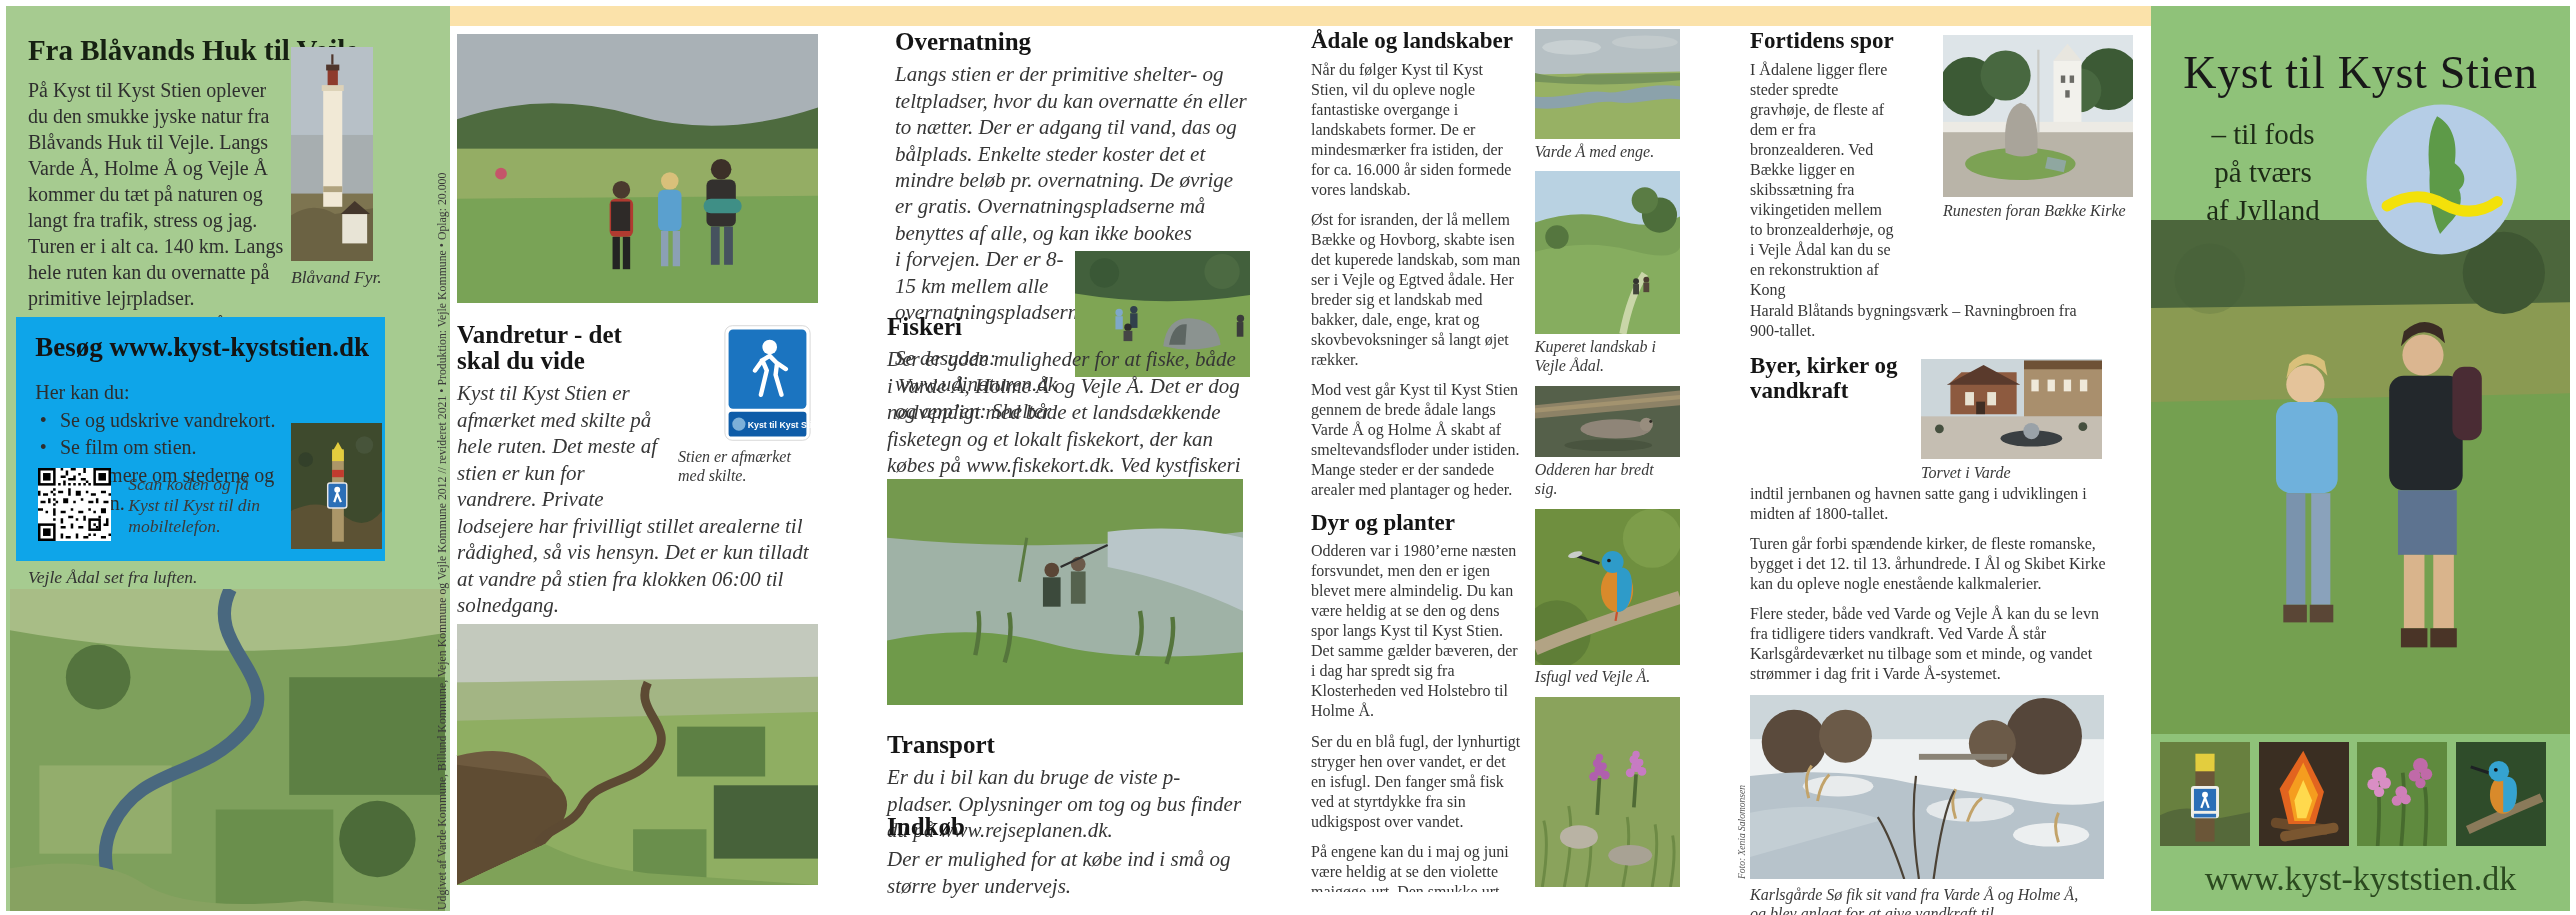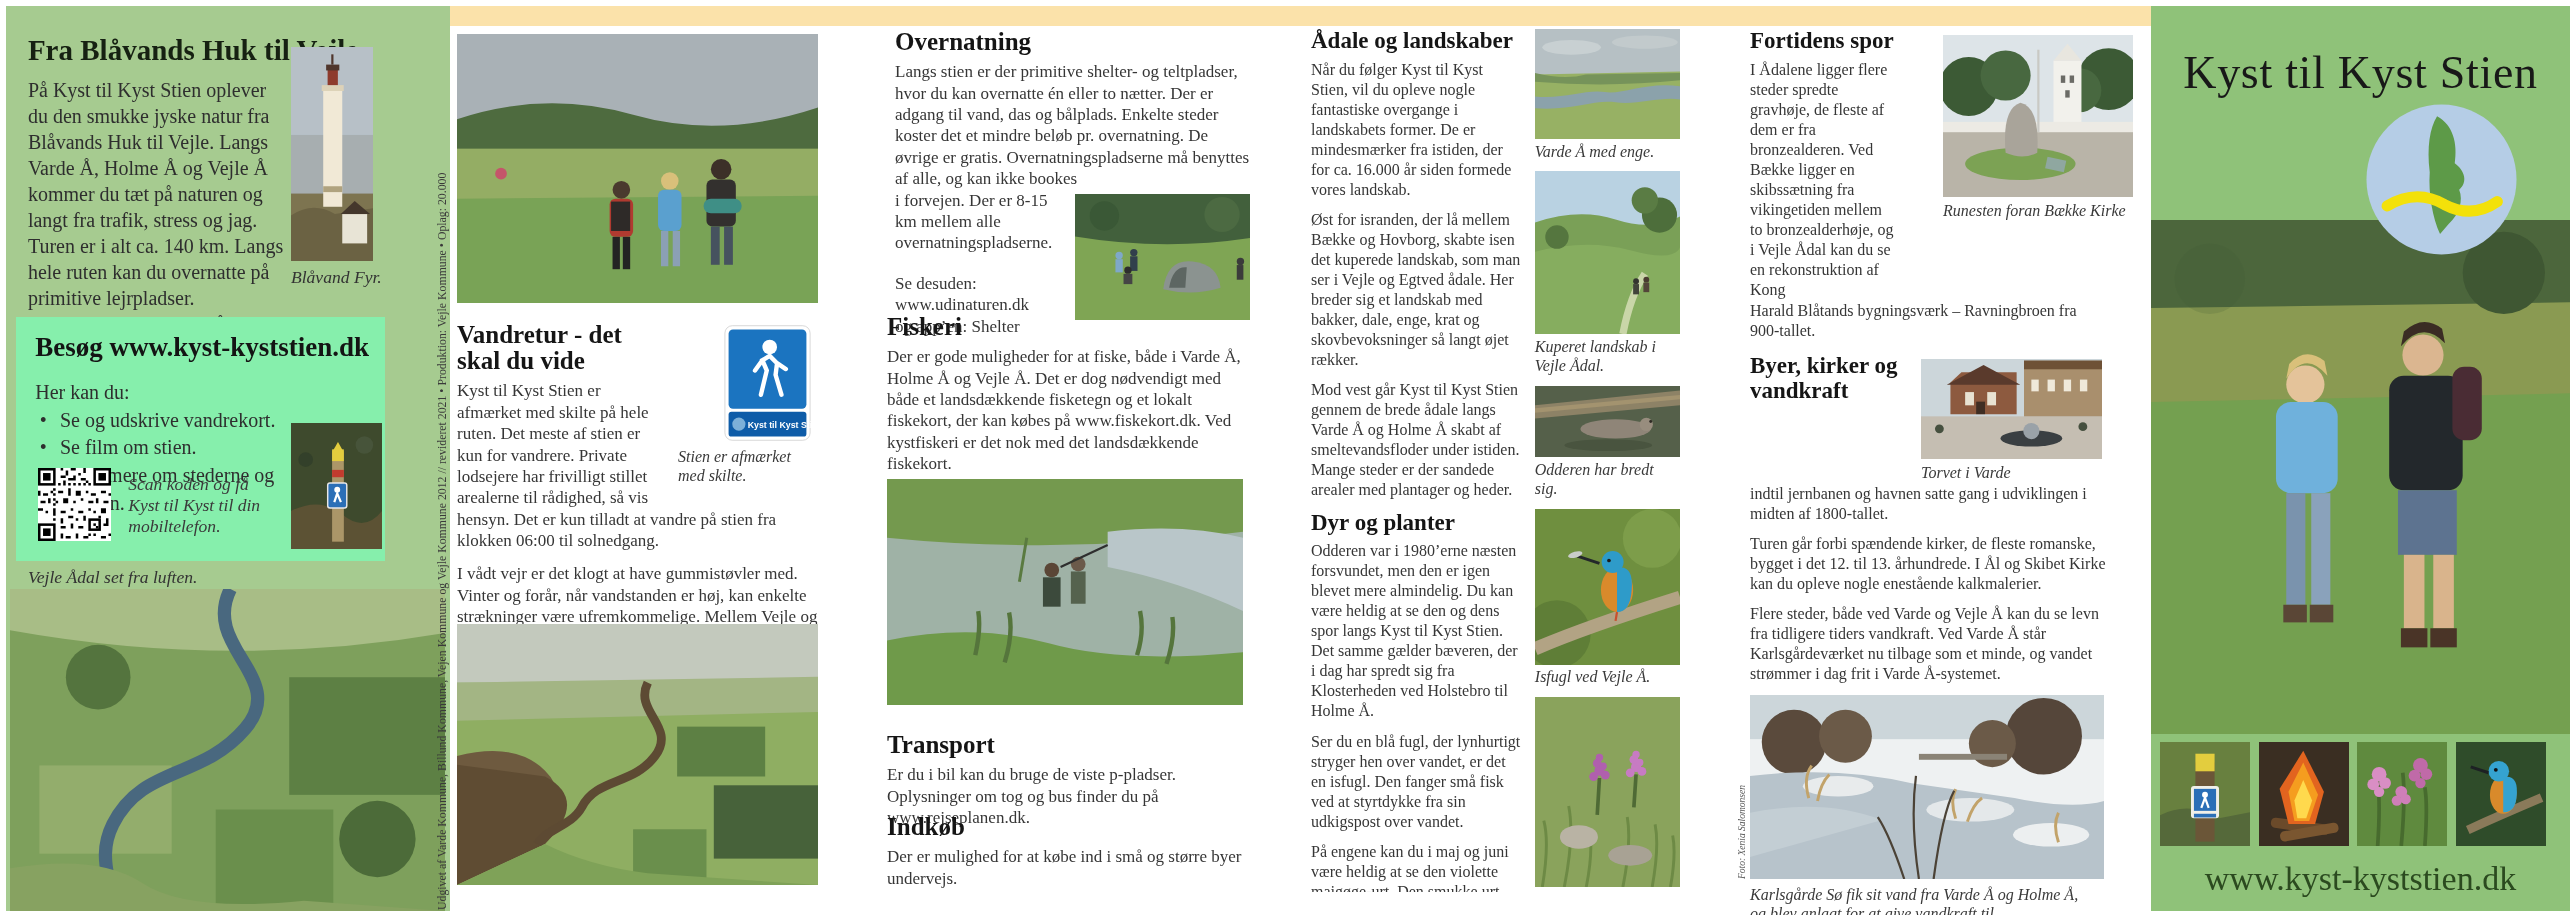--- a/index.html
+++ b/index.html
@@ -3,28 +3,28 @@
 <meta charset="utf-8">
 <style>
   html,body{margin:0;padding:0;background:#e8e8e8;}
   .stage{position:relative;width:2576px;height:916px;background:#ffffff;overflow:hidden;
          font-family:"Liberation Serif","DejaVu Serif",serif;color:#363636;}
   .abs{position:absolute;}
   .panel-green{background:#a6cb90;}
   .h1{font-weight:bold;font-size:29px;line-height:1.05;color:#162112;margin:0;}
   .h2{font-weight:bold;font-size:25px;line-height:1.05;color:#151515;margin:0 0 5.9px;}
   .h2s{font-weight:bold;font-size:23px;line-height:1.08;color:#151515;margin:0 0 5.9px;}
-  .bd{font-size:17px;line-height:1.26;margin:0 0 11.8px;}
+  .bd{font-size:21px;line-height:1.26;margin:0 0 11.8px;font-style:italic;}
   .bd1{font-size:20px;line-height:1.3;margin:0;color:#2e2e2e;}
   .bds{font-size:16px;line-height:1.25;margin:0 0 10.3px;}
   .cap{font-style:italic;font-size:16px;color:#3a3a3a;line-height:1.2;}
   .cap1{font-style:italic;font-size:17.6px;color:#333;}
   .photo{overflow:hidden;background:#9aa78b;}
   .photo svg{display:block;width:100%;height:100%;}
-  .whitebox{background:#86efac;}
+  .whitebox{background:#0ea5e9;}
   .bullet-row{display:flex;gap:13.2px;font-size:20px;line-height:1.38;color:#2e2e2e;}
   .dot{font-size:20px;}
   .flexrow{display:flex;}
   .vert{writing-mode:vertical-rl;transform:rotate(180deg);}
   .cover-title{font-size:46px;font-weight:normal;color:#181818;text-align:center;letter-spacing:0.7px;}
   .cover-sub{font-size:29px;line-height:1.32;color:#1d2b16;text-align:center;}
   .cover-web{font-size:34px;color:#2b4a1f;text-align:center;}
   .signwrap{float:right;width:140px;margin:2.9px 0 4.4px 10.3px;}
   .qr{image-rendering:pixelated;}
 </style>
@@ -443,20 +443,25 @@
               <path d="M115,125 q-6,-40 -2,-70 M125,125 q6,-45 14,-60 M105,125 q-10,-30 -18,-42"></path>
             </g>
         </svg>
       </div>
       <div class="cap" style="margin-top:5.9px;width:345px;">Karlsgårde Sø fik sit vand fra Varde Å og Holme Å, og blev anlagt for at give vandkraft til Karlsgårdeværket. I dag strømmer åerne frit.</div>
     </div>
   </div>
 
   <div class="abs" style="left:2151px;top:5.9px;width:419px;height:905px;background:#8fc279;">
     <div class="cover-title" style="margin-top:40px;">Kyst til Kyst Stien</div>
+    <div class="abs cover-sub" style="left:33px;top:109px;width:158px;">
+      <div>– til fods</div>
+      <div>på tværs</div>
+      <div>af Jylland</div>
+    </div>
 
     <div class="abs photo" style="left:0;top:214px;width:419px;height:514px;z-index:1;">
       <svg viewBox="0 0 285 350" preserveAspectRatio="none">
         <rect width="285" height="350" fill="#6f9c4a"></rect>
         <rect width="285" height="60" fill="#4c663c"></rect>
         <path d="M0,60 L285,56 L285,120 Q140,140 0,124 Z" fill="#8a9a52"></path>
         <circle cx="40" cy="40" r="24" fill="#41593530"></circle>
           <circle cx="240" cy="36" r="28" fill="#3f5733"></circle>
         <path d="M0,124 L285,118 L285,350 L0,350 Z" fill="#74a050"></path>
         <g>

